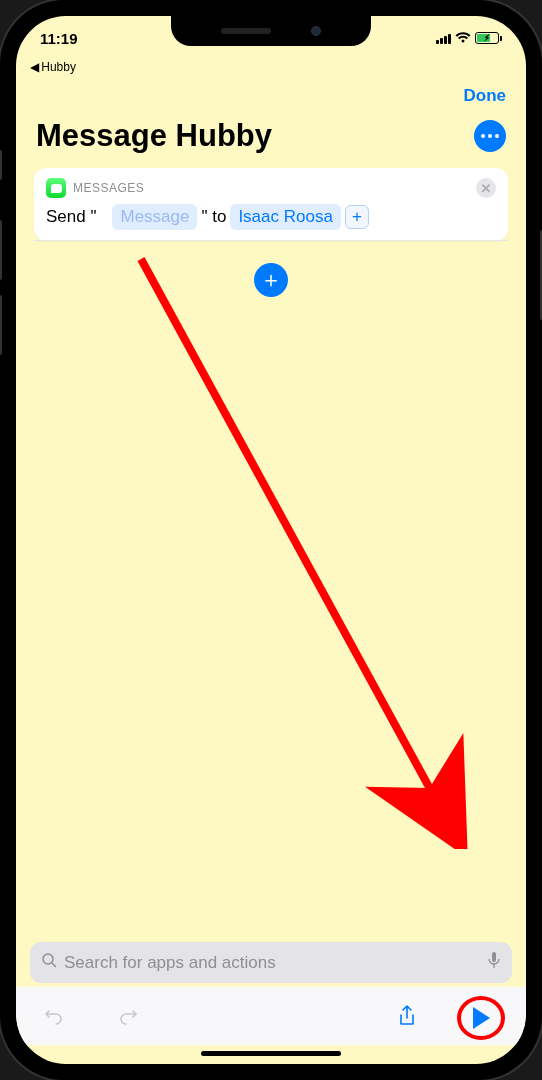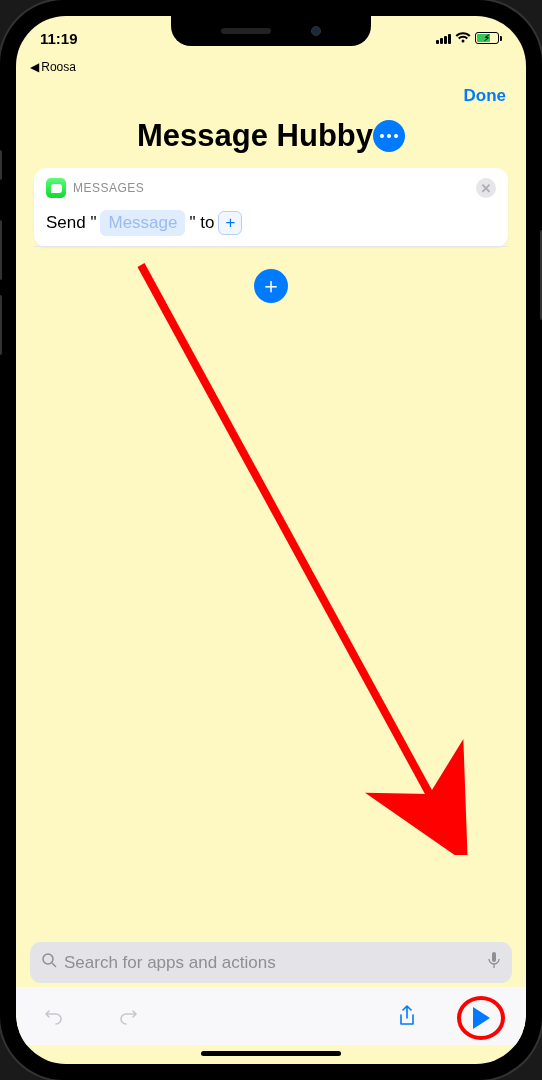--- a/index.html
+++ b/index.html
@@ -46,51 +46,51 @@
     .battery-bolt { position: absolute; left: 50%; top: 50%; transform: translate(-50%,-50%); font-size: 9px; color: #000; }
     .back-search {
       padding: 0 14px; font-size: 12px; color: #000; display: flex; align-items: center; gap: 2px;
     }
     .nav-bar {
       display: flex; justify-content: flex-end; align-items: center;
       padding: 12px 20px 4px 28px;
     }
     .done-btn { color: #007aff; font-size: 17px; font-weight: 600; }
     .title-row {
-      display: flex; justify-content: center; align-items: center;
+      display: flex; justify-content: space-between; align-items: center;
       padding: 8px 20px 14px 20px;
     }
     .page-title { font-size: 31px; font-weight: 700; color: #000; }
     .more-btn {
       width: 32px; height: 32px; border-radius: 50%; background: #007aff;
       display: flex; align-items: center; justify-content: center; color: #fff;
     }
     .more-dots { display: flex; gap: 3px; }
     .more-dots span { width: 4px; height: 4px; background: #fff; border-radius: 50%; }
     .action-card {
       margin: 0 18px; background: #fff; border-radius: 12px;
       box-shadow: 0 1px 2px rgba(0,0,0,0.05);
     }
     .card-top { padding: 10px 12px 10px 12px; }
-    .card-header { display: flex; align-items: center; justify-content: space-between; margin-bottom: 12px; }
+    .card-header { display: flex; align-items: center; justify-content: space-between; margin-bottom: 6px; }
     .card-header-left { display: flex; align-items: center; gap: 7px; }
     .msg-icon {
       width: 20px; height: 20px; border-radius: 5px;
       background: linear-gradient(#5dfc7a,#0bdb2e);
       display: flex; align-items: center; justify-content: center;
     }
     .msg-bubble { width: 11px; height: 9px; background: #fff; border-radius: 3px 3px 3px 0; }
     .app-label { font-size: 12px; color: #8e8e93; letter-spacing: 0.5px; }
     .clear-btn { width: 20px; height: 20px; border-radius: 50%; background: #e5e5ea; display: flex; align-items: center; justify-content: center; color: #aeaeb2; font-size: 13px; font-weight: 700; }
     .action-line { font-size: 17px; color: #000; display: flex; align-items: center; flex-wrap: wrap; gap: 4px; }
     .token {
       background: #e0edff; color: #007aff; padding: 3px 8px; border-radius: 6px;
       font-size: 17px; display: inline-flex; align-items: center;
     }
-    .token.placeholder { color: #9bbaf3; }
+    .token.placeholder { color: #9bbaf3; margin-left: 12px; }
     .plus-token {
       width: 24px; height: 24px; border: 1px solid #b5d0f7; border-radius: 6px;
       display: inline-flex; align-items: center; justify-content: center;
       color: #007aff; font-size: 17px; font-weight: 400; background: #f2f7ff;
     }
     .card-divider { height: 1px; background: #e5e5ea; }
     .show-more-row {
       display: flex; justify-content: space-between; align-items: center;
       padding: 12px 14px; font-size: 16px; color: #8e8e93;
     }
@@ -170,21 +170,21 @@
               <div class="battery-fill"></div>
               <span class="battery-bolt">⚡︎</span>
             </div>
           <div class="battery-tip"></div>
         </div>
       </div>
     </div>
 
     <div class="back-search">
       <span>◀</span>
-      <span>Roosa</span>
+      <span>Hubby</span>
     </div>
 
     <div class="nav-bar">
       <span class="done-btn">Done</span>
     </div>
 
     <div class="title-row">
       <span class="page-title">Message Hubby</span>
       <div class="more-btn">
         <div class="more-dots">
@@ -205,20 +205,21 @@
             <span class="app-label">MESSAGES</span>
           </div>
           <div class="clear-btn">
             <span>✕</span>
           </div>
         </div>
         <div class="action-line">
           <span>Send "</span>
           <span class="token placeholder">Message</span>
           <span>" to</span>
+          <span class="token">Isaac Roosa</span>
           <span class="plus-token">+</span>
         </div>
       </div>
       <div class="card-divider"></div>
     </div>
 
     <div class="add-action-row">
       <div class="add-action-btn">
         <span>＋</span>
       </div>

